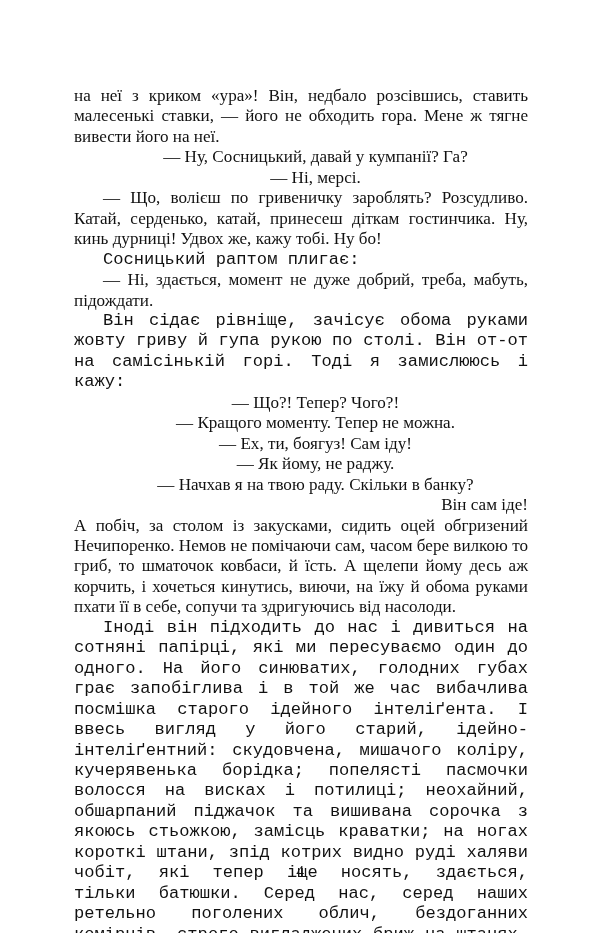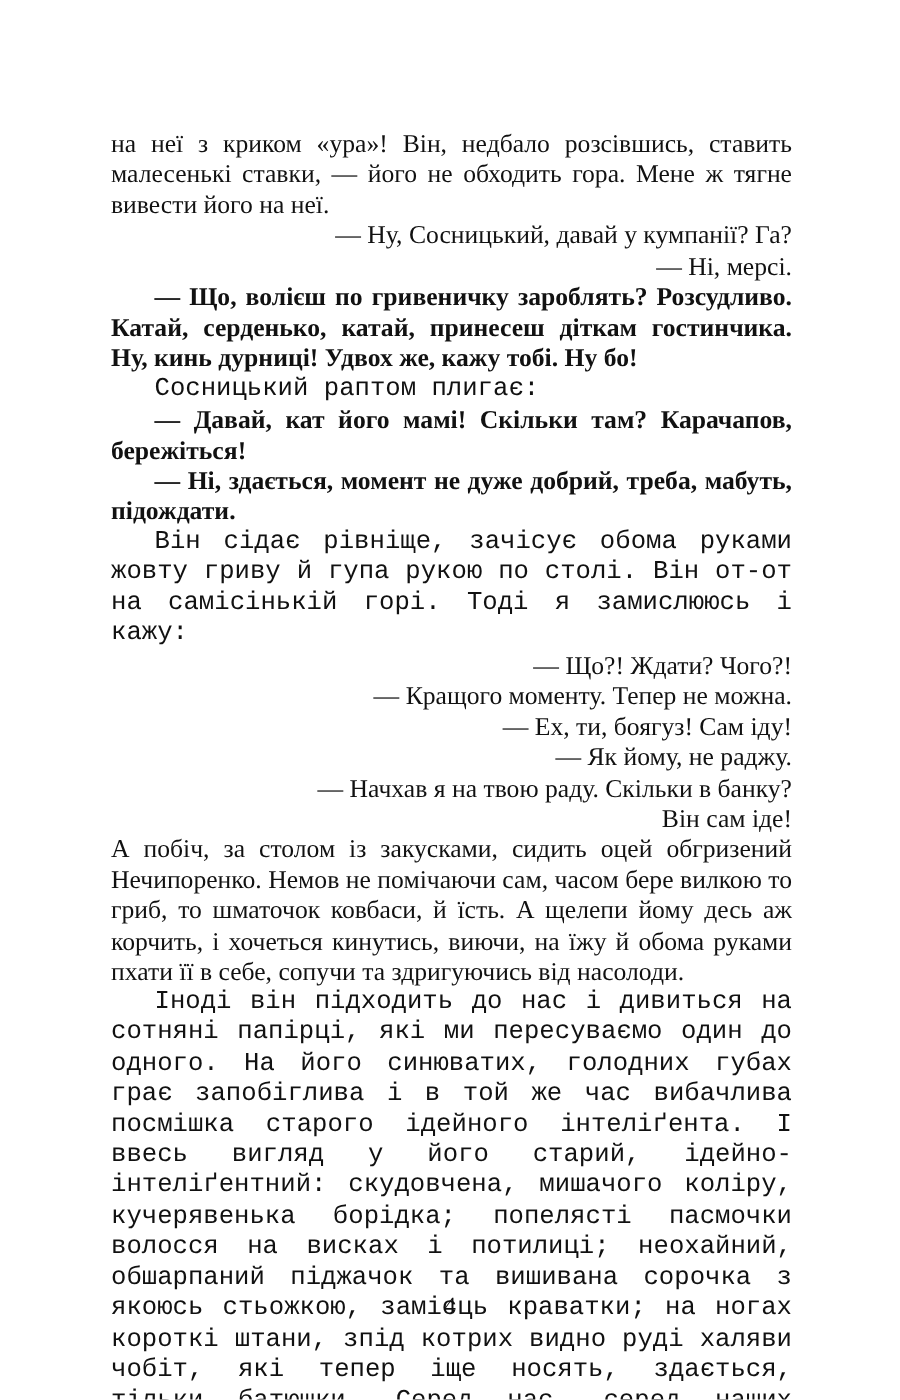--- a/index.html
+++ b/index.html
@@ -50,25 +50,24 @@
   }
 
   
   p.cont {
     text-indent: 0;
   }
 
   
   p.dialog {
     text-indent: 29px;
-    text-align: right;
+    text-align: center;
   }
   p.dialog.wrapped {
     text-align: justify;
-    font-weight: bold;
   }
 
   
   p.flush {
     text-indent: 0;
     text-align: right;
   }
 
   .page-number {
     position: absolute;
@@ -92,27 +91,26 @@
     <p class="para cont">на неї з криком «ура»! Він, недбало розсівшись, ставить малесенькі ставки, — його не обходить гора. Мене ж тягне вивести його на неї.</p>
 
     <p class="para dialog">— Ну, Сосницький, давай у кумпанії? Га?</p>
 
     <p class="para dialog">— Ні, мерсі.</p>
 
     <p class="para dialog wrapped">— Що, волієш по гривеничку зароблять? Розсудливо. Катай, серденько, катай, принесеш діткам гостинчика. Ну, кинь дурниці! Удвох же, кажу тобі. Ну бо!</p>
 
     <p class="para indent">Сосницький раптом плигає:</p>
 
-    <p class="para dialog wrapped">— Давай, кат його мамі! Скільки там? Карачапов, бережіться!</p>
 
     <p class="para dialog wrapped">— Ні, здається, момент не дуже добрий, треба, мабуть, підождати.</p>
 
     <p class="para indent">Він сідає рівніще, зачісує обома руками жовту гриву й гупа рукою по столі. Він от-от на самісінькій горі. Тоді я замислююсь і кажу:</p>
 
-    <p class="para dialog">— Що?! Ждати? Чого?!</p>
+    <p class="para dialog">— Що?! Тепер? Чого?!</p>
 
     <p class="para dialog">— Кращого моменту. Тепер не можна.</p>
 
     <p class="para dialog">— Ех, ти, боягуз! Сам іду!</p>
 
     <p class="para dialog">— Як йому, не раджу.</p>
 
     <p class="para dialog">— Начхав я на твою раду. Скільки в банку?</p>
 
     <p class="para flush">Він сам іде!</p>

